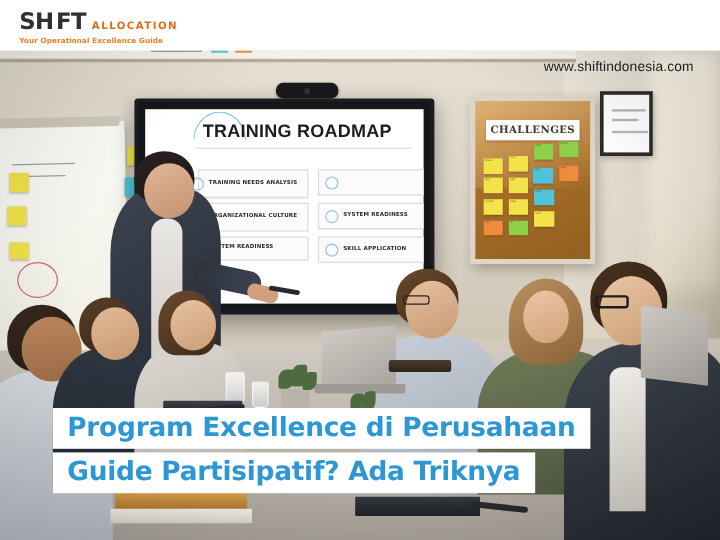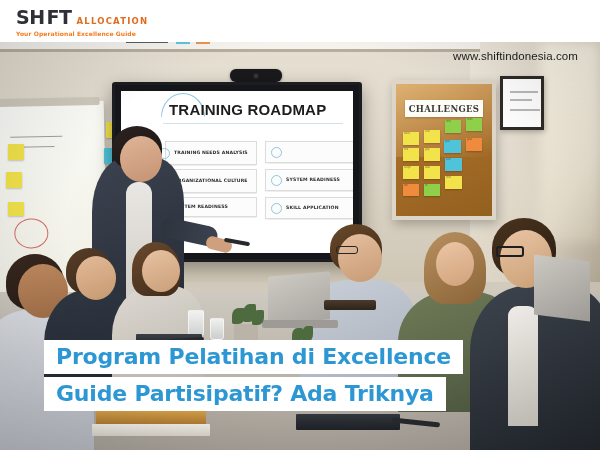--- a/index.html
+++ b/index.html
@@ -351,17 +351,17 @@
         <span class="logo-bar"></span>
         <span class="logo-shift">FT</span>
         <span class="logo-ind">ALLOCATION</span>
       </div>
       <div class="logo-tag">Your Operational Excellence Guide</div>
     </div>
     <div class="site-url">www.shiftindonesia.com</div>
   </div>
 
   <div class="headline">
-    <div><span class="hl-line">Program Pelatihan di Excellence</span></div>
+    <div><span class="hl-line">Program Excellence di Perusahaan</span></div>
     <div class="hl-2"><span class="hl-line">Guide Partisipatif? Ada Triknya</span></div>
   </div>
 
 </div>
 
 </body></html>

